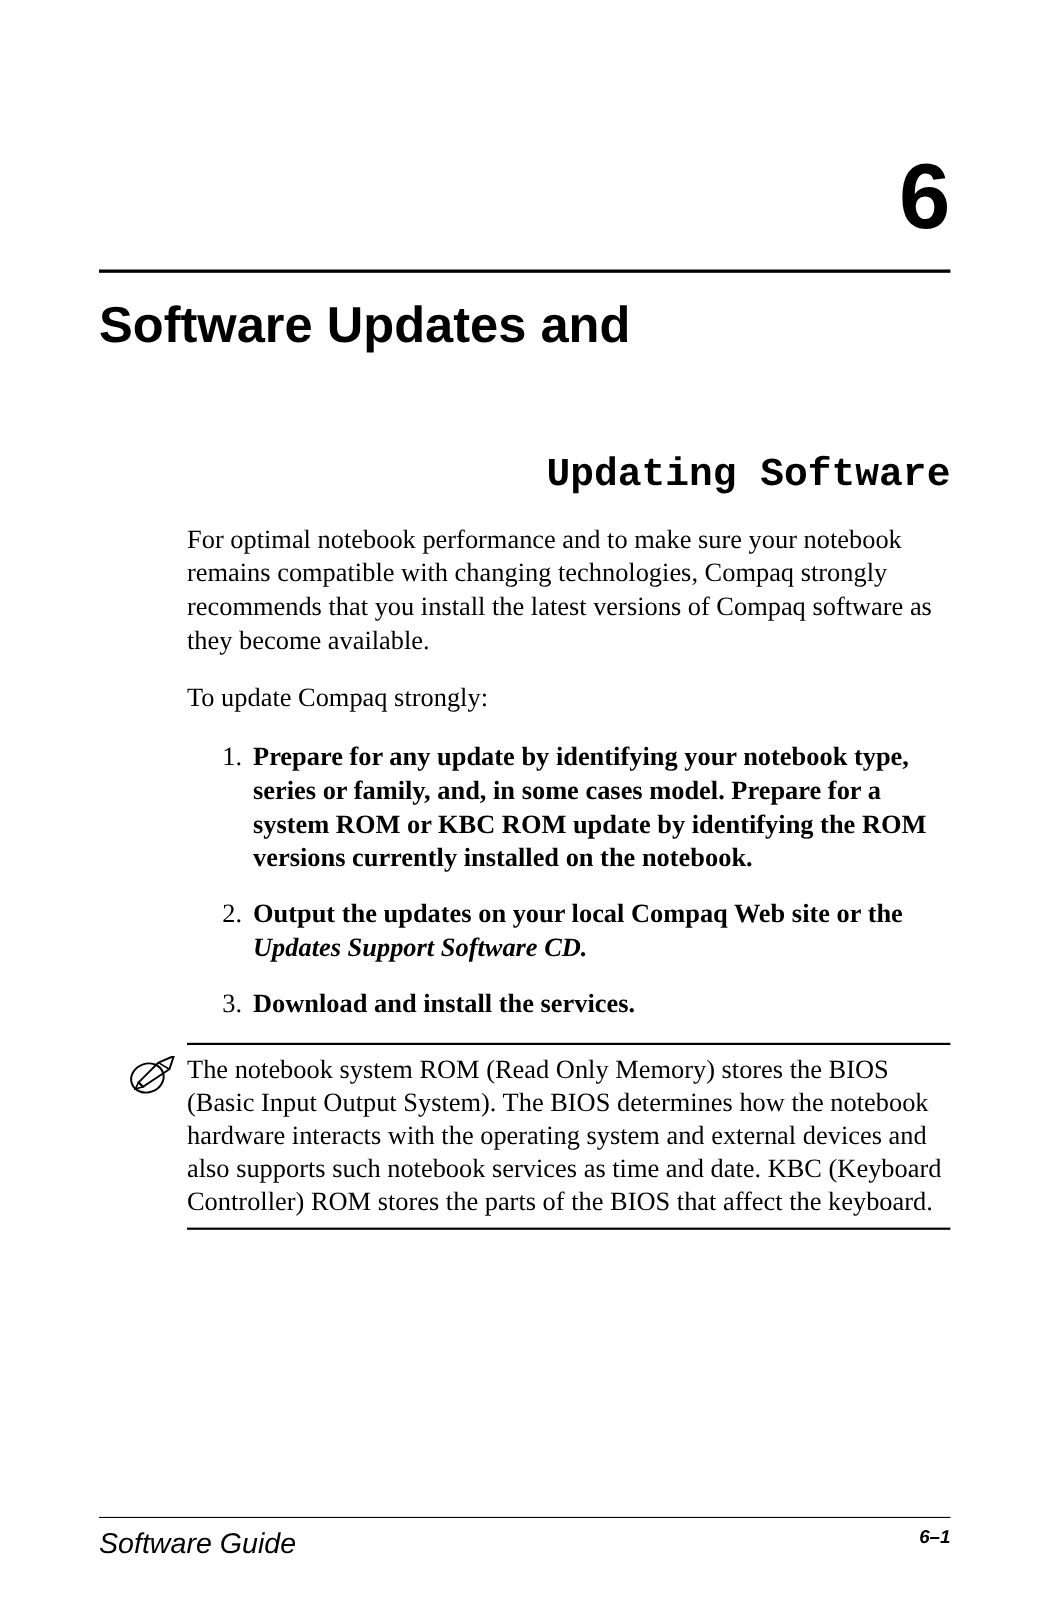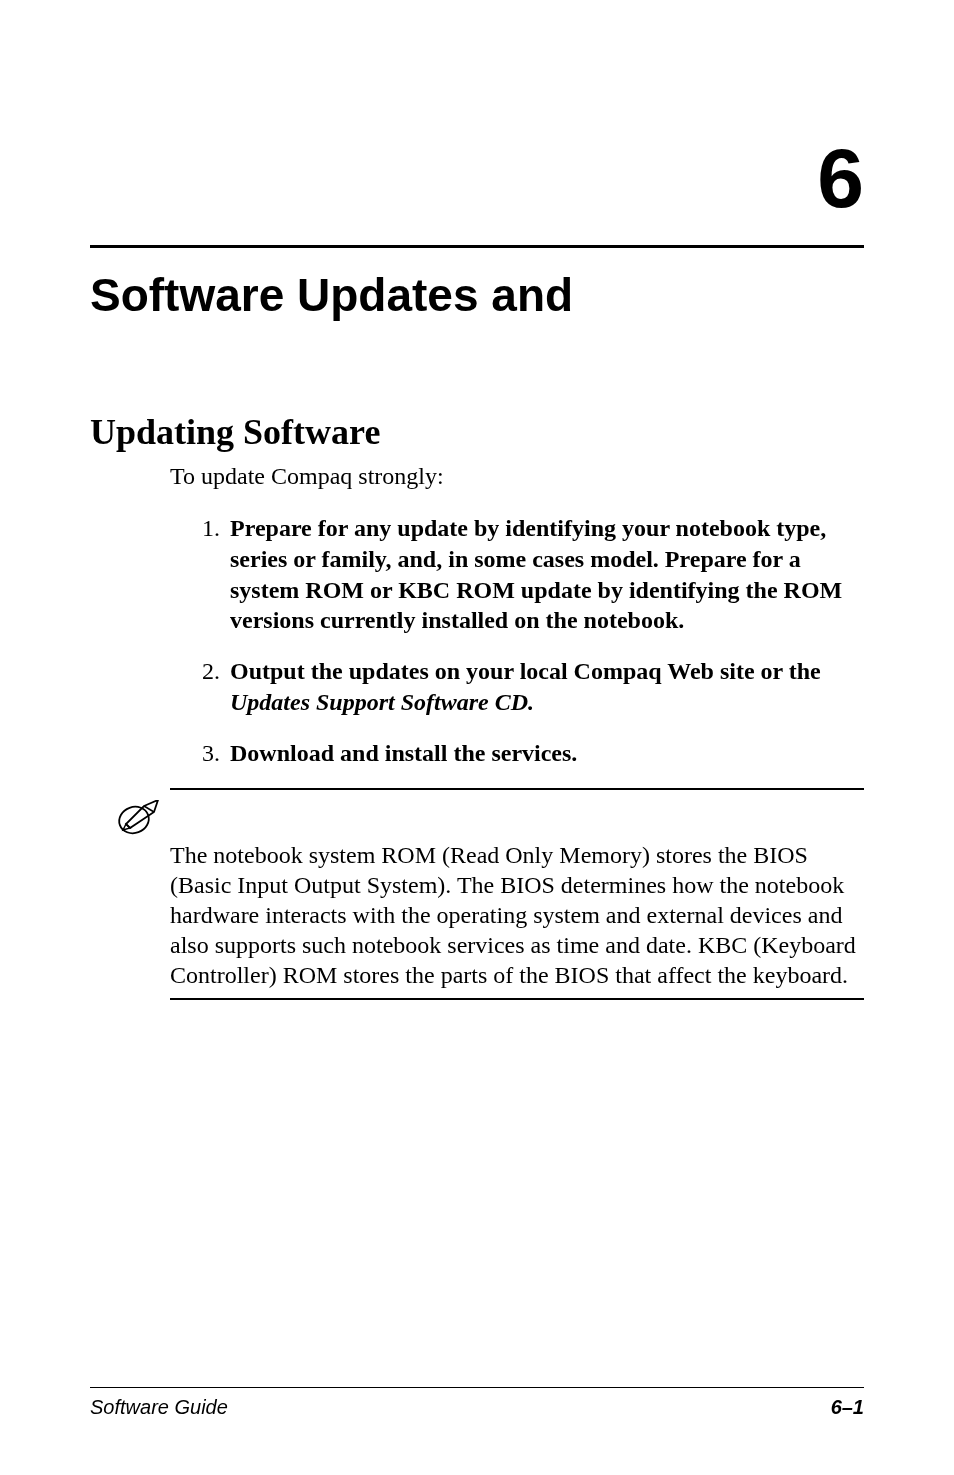--- a/index.html
+++ b/index.html
@@ -34,24 +34,25 @@
     }
     .chapter-title {
       font-family: Arial, Helvetica, sans-serif;
       font-size: 46px;
       font-weight: bold;
       text-align: left;
       line-height: 1.1;
       margin-bottom: 90px;
     }
     .section-heading {
-      font-family: Liberation Serif, serif;
+      font-family: Liberation Mono, monospace;
       font-size: 36px;
       font-weight: bold;
-      margin-bottom: 8px;
+      margin-bottom: 24px;
+      text-align: right;
     }
     .body-text {
       font-size: 24px;
       line-height: 1.28;
       margin-left: 80px;
       margin-bottom: 22px;
     }
     .list {
       margin-left: 104px;
       margin-bottom: 18px;
@@ -84,21 +85,20 @@
       margin-bottom: 8px;
     }
     .note-hr-bottom {
       border: none;
       border-top: 2px solid #000;
       margin-top: 8px;
     }
     .note-content {
       display: flex;
       align-items: flex-start;
-      flex-direction: column;
     }
     .note-icon {
       margin-left: -56px;
       margin-right: 10px;
       margin-top: 2px;
       flex-shrink: 0;
     }
     .note-text {
       font-size: 24px;
       line-height: 1.25;
@@ -114,41 +114,42 @@
       border-top: 1.5px solid #000;
       margin-bottom: 8px;
     }
     .footer-row {
       display: flex;
       justify-content: space-between;
       font-family: Arial, Helvetica, sans-serif;
     }
     .footer-left {
       font-style: italic;
-      font-size: 20px;
+      font-size: 26px;
     }
     .footer-right {
-      font-size: 20px;
+      font-size: 17px;
       font-weight: bold;
       font-style: italic;
     }
   </style>
 </head>
 <body>
 
 <div class="page">
 
   <div class="chapter-number">6</div>
   <hr class="chapter-hr">
   <div class="chapter-title">
     <span>Software Updates and</span><br>
   </div>
 
   <div class="section-heading">Updating Software</div>
 
+  <p class="body-text">For optimal notebook performance and to make sure your notebook remains compatible with changing technologies, Compaq strongly recommends that you install the latest versions of Compaq software as they become available.</p>
 
   <p class="body-text">To update Compaq strongly:</p>
 
   <div class="list">
     <div class="list-item">
       <span class="list-number">1.</span>
       <span class="list-text">Prepare for any update by identifying your notebook type, series or family, and, in some cases model. Prepare for a system ROM or KBC ROM update by identifying the ROM versions currently installed on the notebook.</span>
     </div>
     <div class="list-item">
       <span class="list-number">2.</span>

